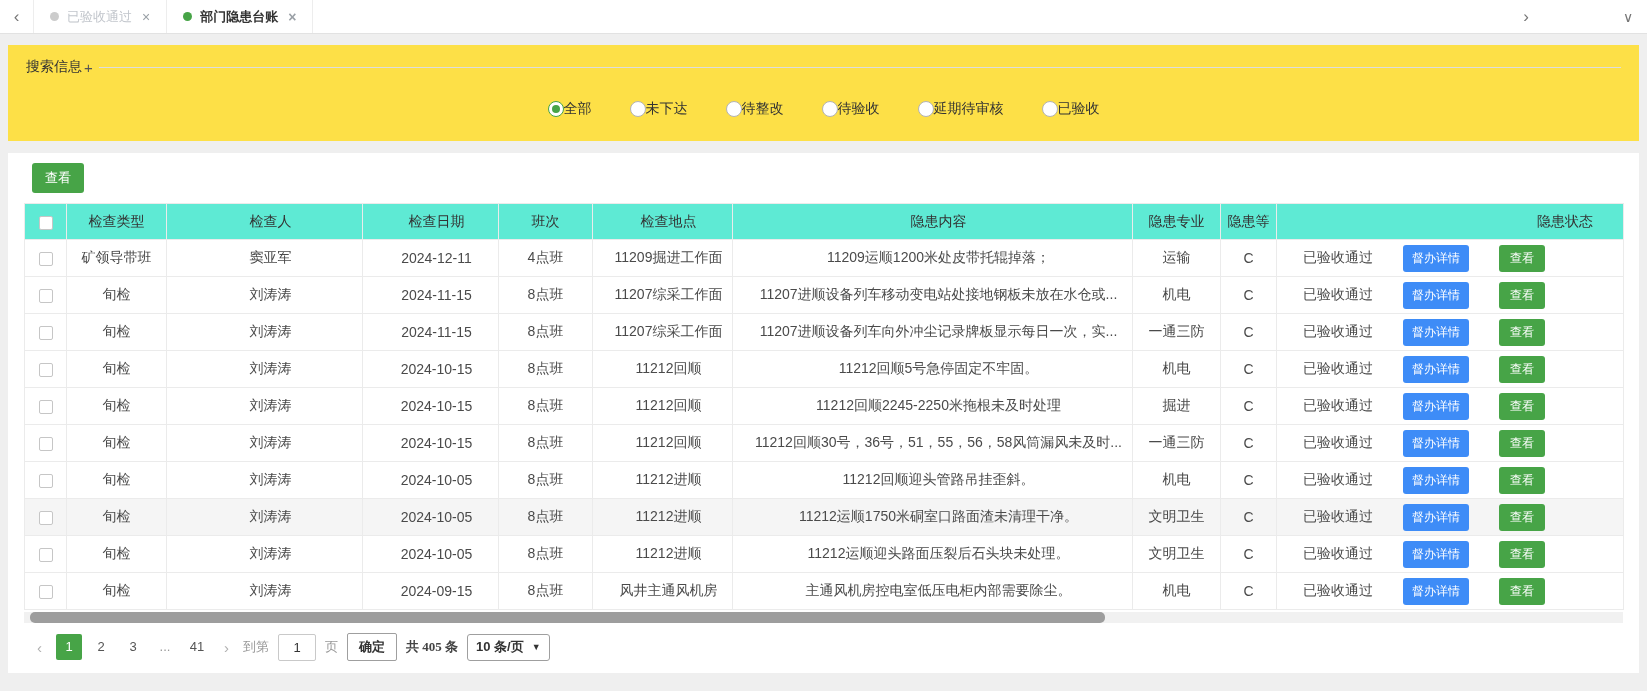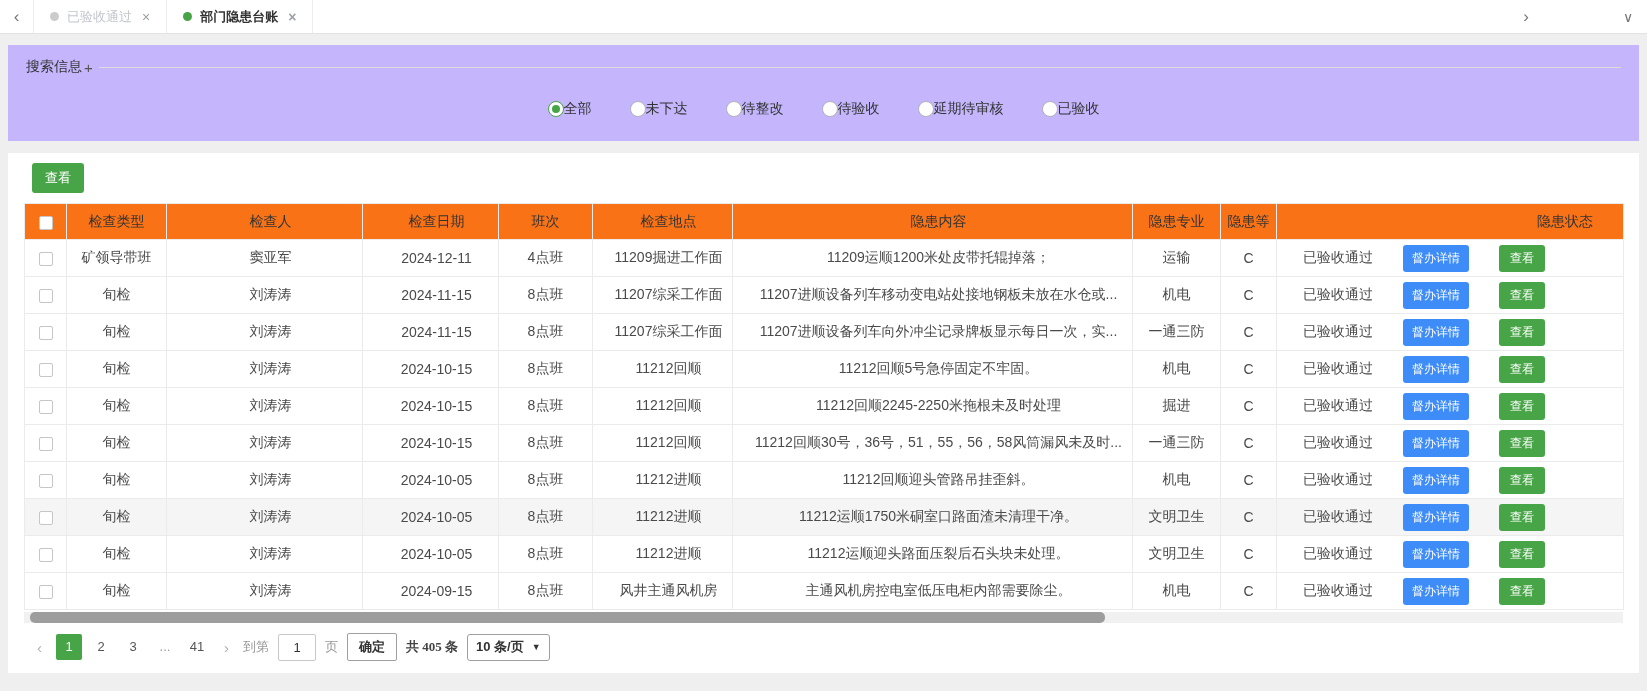--- a/index.html
+++ b/index.html
@@ -35,21 +35,21 @@
   }
   .tab .dot { width: 9px; height: 9px; border-radius: 50%; background: #cccccc; }
   .tab.active { color: #333; font-weight: bold; }
   .tab.active .dot { background: #47a447; }
   .tab-close { color: #9aa0a6; font-size: 14px; margin-left: 2px; }
 
   
   .search-panel {
     margin: 11px 8px 0;
     height: 96px;
-    background: #c4b5fd;
+    background: #fde047;
     padding: 13px 18px 0;
   }
   .legend-row { display: flex; align-items: center; }
   .legend-label { font-size: 14px; color: #333; white-space: nowrap; }
   .legend-plus { font-size: 15px; color: #555; margin: 0 6px 0 2px; cursor: pointer; }
   .legend-line { flex: 1; border-top: 1px solid #ddd; height: 0; }
   .radio-group { display: flex; justify-content: center; gap: 38px; margin-top: 24px; }
   .radio { display: flex; align-items: center; cursor: pointer; color: #333; }
   .radio-circle {
     width: 16px; height: 16px; border-radius: 50%;
@@ -76,21 +76,21 @@
   }
   table.grid {
     width: 1599px; table-layout: fixed; border-collapse: collapse;
     font-size: 14px;
   }
   table.grid th, table.grid td {
     border: 1px solid #ebebeb;
     height: 37px; overflow: hidden; white-space: nowrap;
     font-weight: 400;
   }
-  table.grid th { background: #f97316; color: #333; height: 36px; }
+  table.grid th { background: #5eead4; color: #333; height: 36px; }
   table.grid td { color: #4a4a4a; background: #fff; }
   tr.hl td { background: #f5f5f5; }
   .c { text-align: center; }
   .l { text-align: center; padding-left: 12px; }
   .ellip { text-overflow: ellipsis; }
   .th-status { text-align: right; padding-right: 30px; }
   .actions-cell .actions {
     display: flex; align-items: center; justify-content: flex-end;
     gap: 30px; padding-right: 78px;
   }

